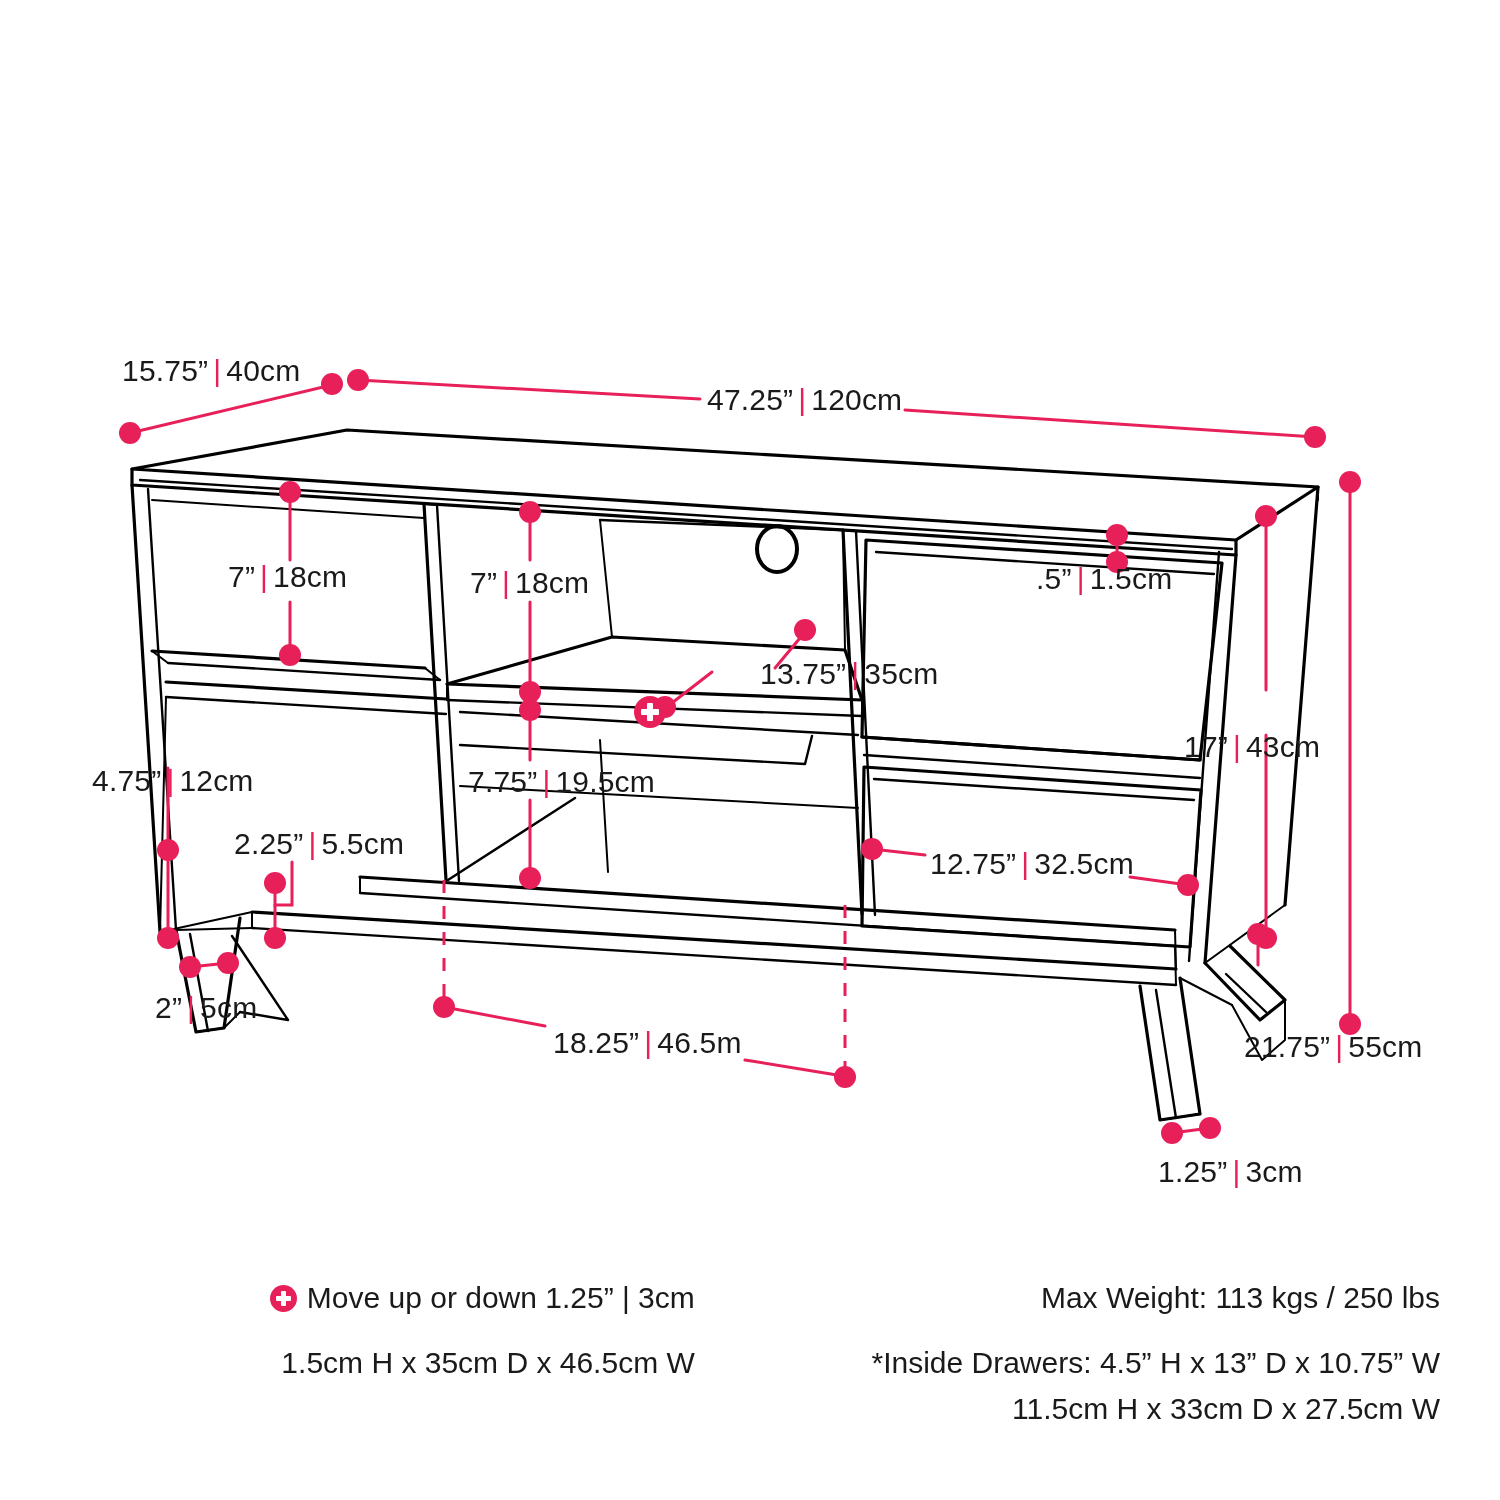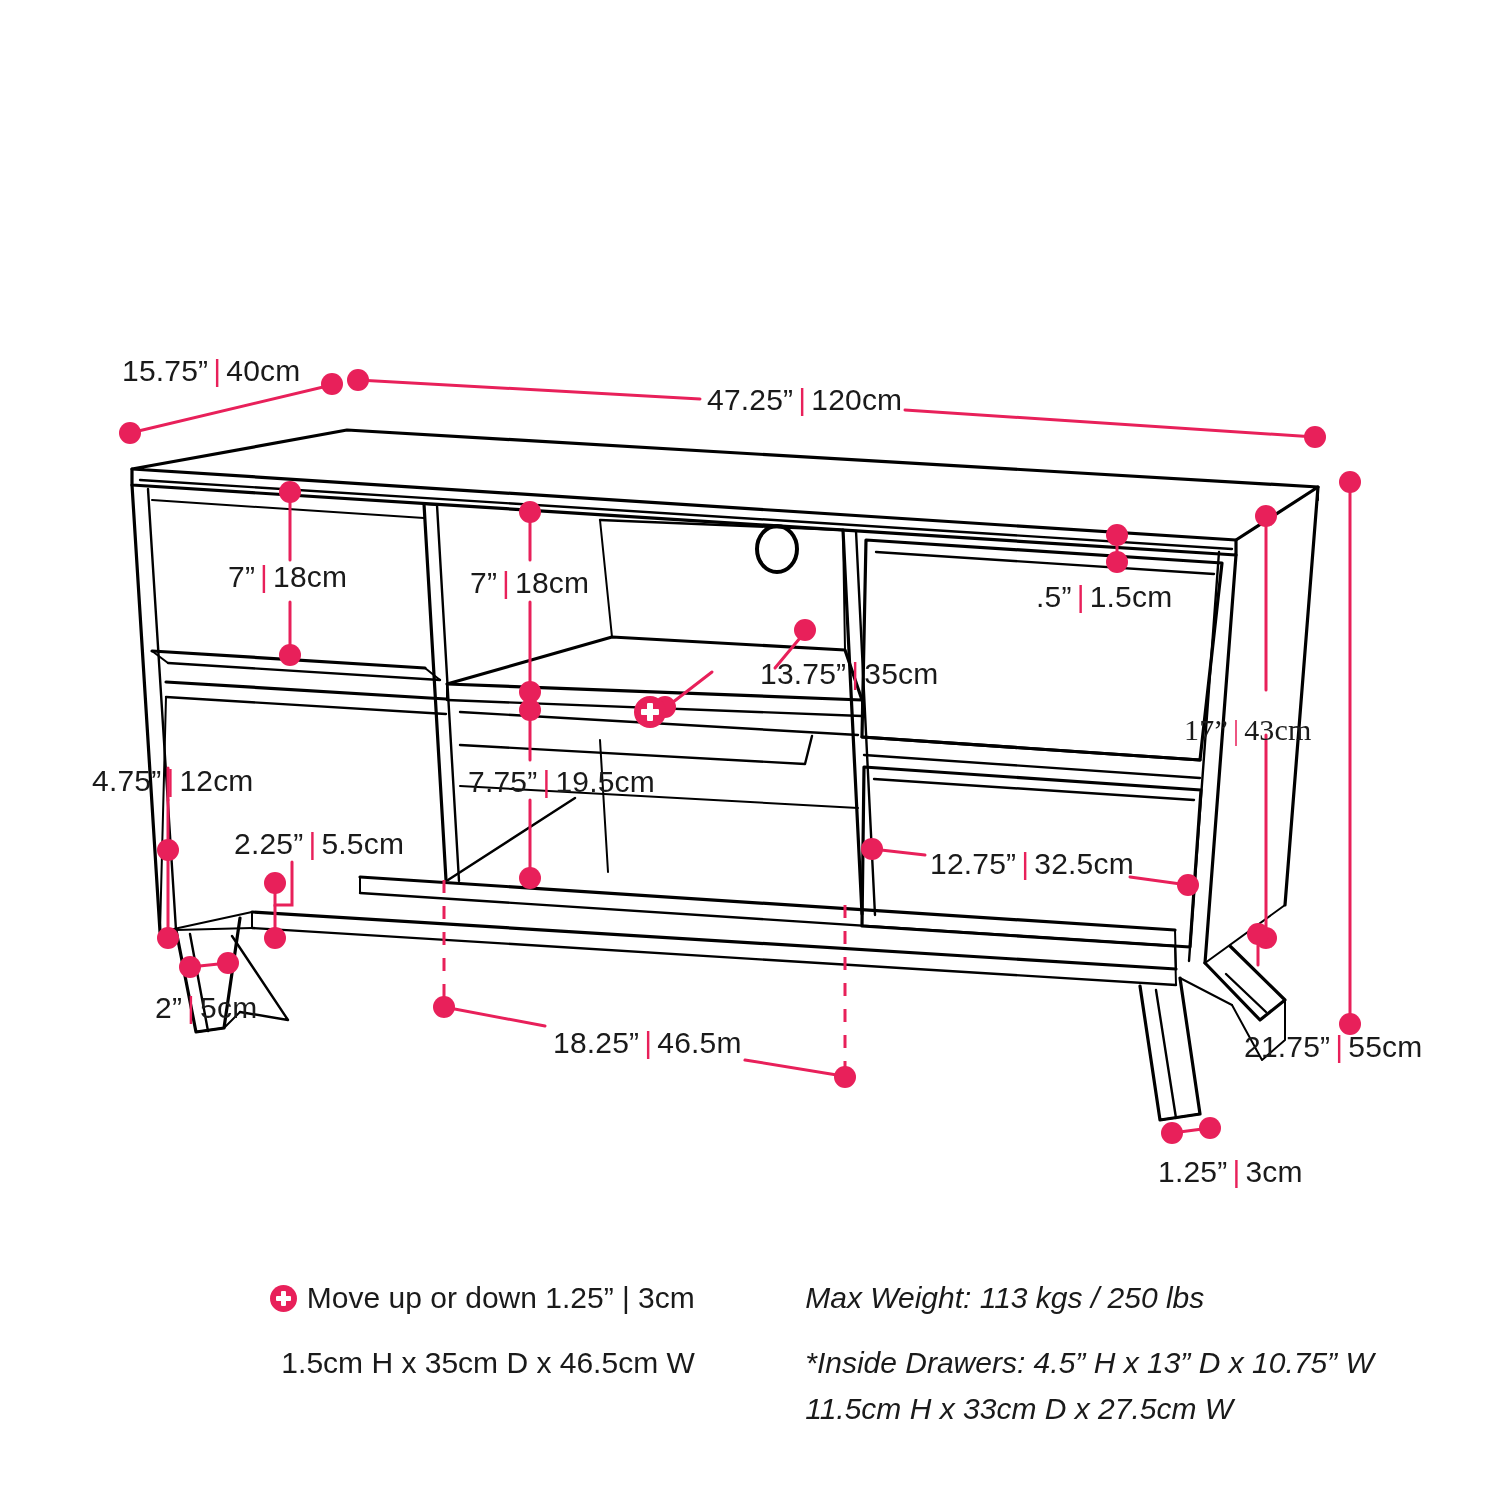--- a/index.html
+++ b/index.html
@@ -27,21 +27,21 @@
   .footnotes{
     position:absolute;
     left:0;top:1275px;width:1500px;
     display:flex;
     justify-content:space-between;
     padding:0 60px;
     box-sizing:border-box;
   }
   .fn-col{width:46%;}
   .fn-col.left{text-align:right;padding-right:20px;}
-  .fn-col.right{text-align:left;font-style:italic;}
+  .fn-col.right{text-align:right;}
   .fn-line{
     font-size:30px;line-height:1.55;white-space:nowrap;color:#1a1a1a;
   }
   .fn-line.note{margin-bottom:18px;}
   .plusglyph{
     display:inline-block;width:27px;height:27px;border-radius:50%;
     background:#E8205A;position:relative;vertical-align:-4px;margin-right:10px;
   }
   .plusglyph::before,.plusglyph::after{
     content:"";position:absolute;background:#fff;border-radius:1px;
@@ -254,25 +254,25 @@
   </svg>
 
   <div class="dimlabel" style="left:122px;top:356px;"><span>15.75”</span><span class="sep">|</span><span>40cm</span></div>
 
   <div class="dimlabel" style="left:707px;top:385px;"><span>47.25”</span><span class="sep">|</span><span>120cm</span></div>
 
   <div class="dimlabel" style="left:228px;top:562px;"><span>7”</span><span class="sep">|</span><span>18cm</span></div>
 
   <div class="dimlabel" style="left:470px;top:568px;"><span>7”</span><span class="sep">|</span><span>18cm</span></div>
 
-  <div class="dimlabel" style="left:1036px;top:582px;"><span>.5”</span><span class="sep">|</span><span>1.5cm</span></div>
+  <div class="dimlabel" style="left:1036px;top:564px;"><span>.5”</span><span class="sep">|</span><span>1.5cm</span></div>
 
   <div class="dimlabel" style="left:760px;top:659px;"><span>13.75”</span><span class="sep">|</span><span>35cm</span></div>
 
-  <div class="dimlabel" style="left:1184px;top:715px;font-family:Liberation Serif, serif;"><span>17”</span><span class="sep">|</span><span>43cm</span></div>
+  <div class="dimlabel" style="left:1184px;top:732px;"><span>17”</span><span class="sep">|</span><span>43cm</span></div>
 
   <div class="dimlabel" style="left:468px;top:767px;"><span>7.75”</span><span class="sep">|</span><span>19.5cm</span></div>
 
   <div class="dimlabel" style="left:92px;top:766px;"><span>4.75”</span><span class="sep">|</span><span>12cm</span></div>
 
   <div class="dimlabel" style="left:234px;top:829px;"><span>2.25”</span><span class="sep">|</span><span>5.5cm</span></div>
 
   <div class="dimlabel" style="left:155px;top:993px;"><span>2”</span><span class="sep">|</span><span>5cm</span></div>
 
   <div class="dimlabel" style="left:930px;top:849px;"><span>12.75”</span><span class="sep">|</span><span>32.5cm</span></div>

